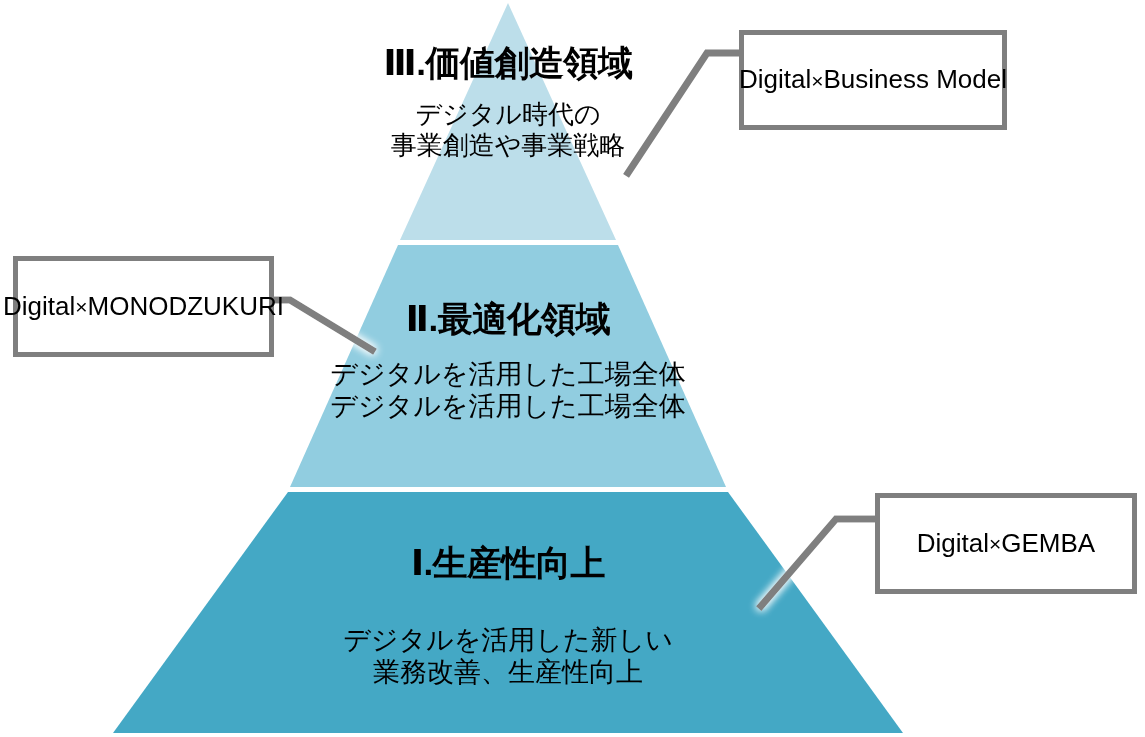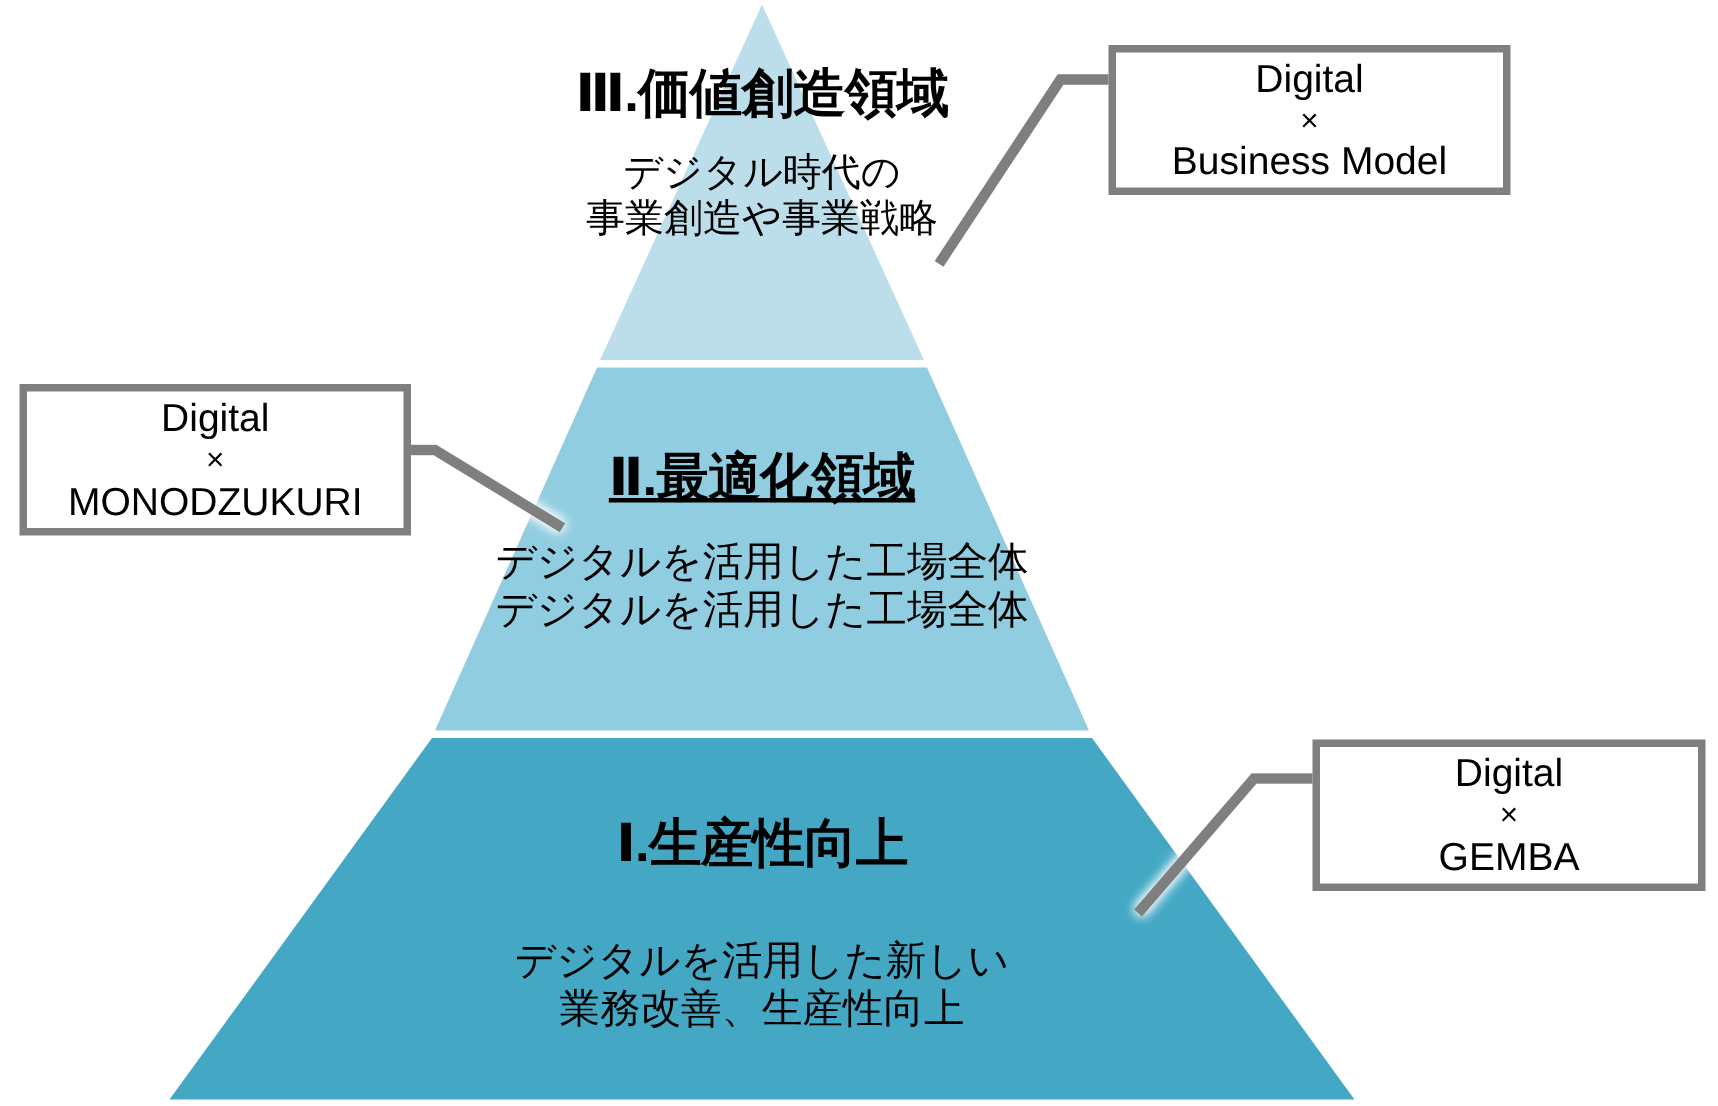--- a/index.html
+++ b/index.html
@@ -41,36 +41,36 @@
   .tier-desc {
     font-weight: normal;
     white-space: nowrap;
   }
 
   #tier-3-text { left: 253px; top: 42px; width: 510px; }
   #tier-3-text .tier-heading { font-size: 35px; }
   #tier-3-text .tier-desc { font-size: 26px; margin-top: 16px; }
 
   #tier-2-text { left: 253px; top: 298px; width: 510px; }
-  #tier-2-text .tier-heading { font-size: 35px; text-decoration: underline; }
+  #tier-2-text .tier-heading { font-size: 35px; }
   #tier-2-text .tier-desc { font-size: 27px; margin-top: 20px; }
 
   #tier-1-text { left: 233px; top: 542px; width: 550px; }
   #tier-1-text .tier-heading { font-size: 35px; }
   #tier-1-text .tier-desc { font-size: 27px; margin-top: 42px; }
 
   
   .callout {
     position: absolute;
     box-sizing: border-box;
     background: #ffffff;
     border: 5px solid #7f7f7f;
     text-align: center;
     display: flex;
-    flex-direction: column;
+    flex-direction: row;
     align-items: center;
     justify-content: center;
     line-height: 1.12;
     z-index: 5;
   }
   .callout .c-line {
     display: block;
     white-space: nowrap;
   }
   .callout .c-top { font-size: 26px; }

